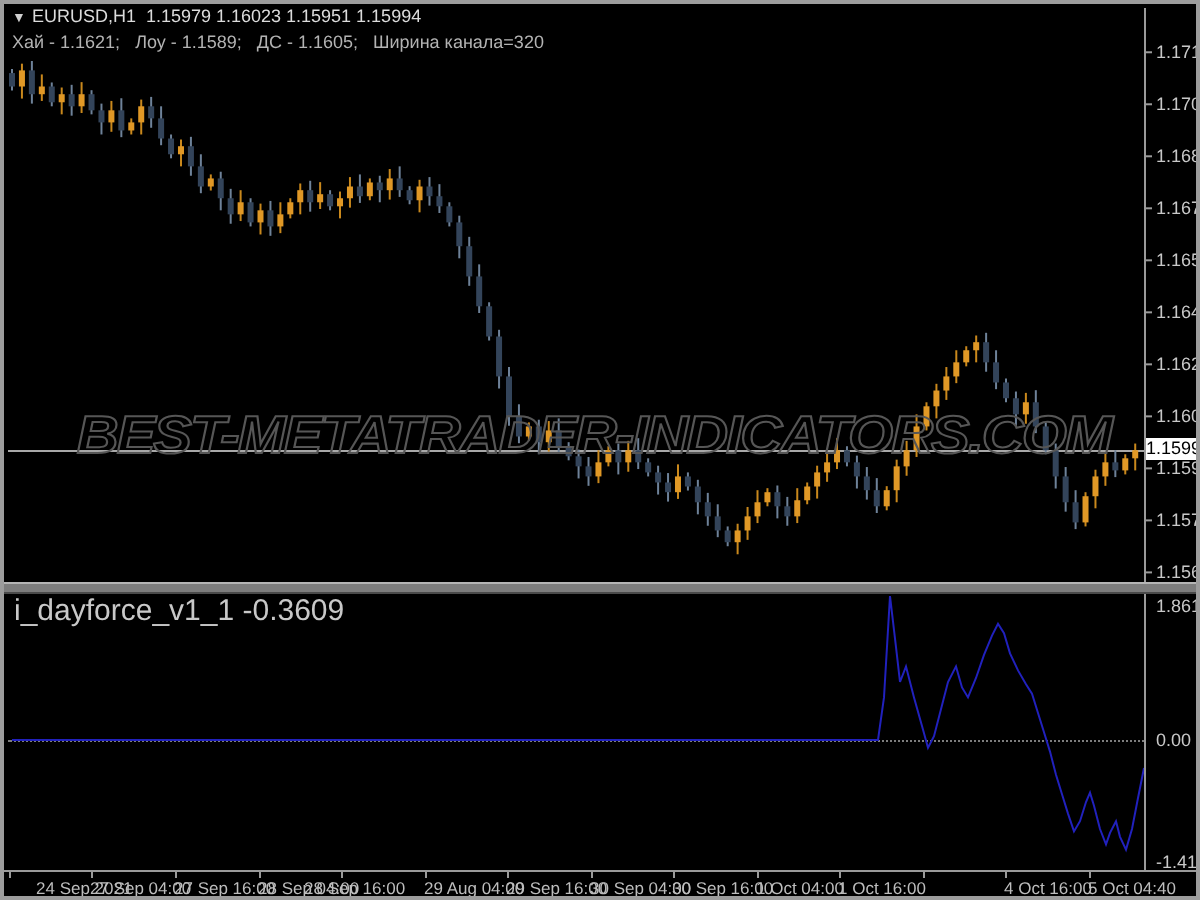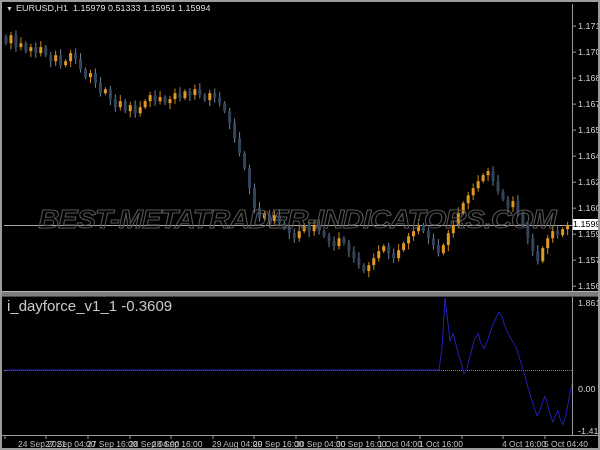--- a/index.html
+++ b/index.html
@@ -296,21 +296,22 @@
         <line x1="294" y1="433" x2="294" y2="437" stroke="#9a9a9a" stroke-width="1"></line>
         <line x1="335" y1="433" x2="335" y2="437" stroke="#9a9a9a" stroke-width="1"></line>
         <line x1="377" y1="433" x2="377" y2="437" stroke="#9a9a9a" stroke-width="1"></line>
         <line x1="418" y1="433" x2="418" y2="437" stroke="#9a9a9a" stroke-width="1"></line>
         <line x1="460" y1="433" x2="460" y2="437" stroke="#9a9a9a" stroke-width="1"></line>
         <line x1="501" y1="433" x2="501" y2="437" stroke="#9a9a9a" stroke-width="1"></line>
         <line x1="543" y1="433" x2="543" y2="437" stroke="#9a9a9a" stroke-width="1"></line>
       </svg>
 
     <div class="title-block">
-      <div class="title-line1"><span class="marker">▼</span><span>EURUSD,H1  1.15979 0.51333 1.15951 1.15994</span></div>
+      <div class="title-line1"><span class="marker">▼</span><span>EURUSD,H1  1.15979 1.16023 1.15951 1.15994</span></div>
+      <div class="title-line2">Хай - 1.1621;   Лоу - 1.1589;   ДС - 1.1605;   Ширина канала=320</div>
     </div>
 
     <div id="watermark">BEST-METATRADER-INDICATORS.COM</div>
 
     <div id="bid-line" style="top: 223px;"></div>
     <div id="zero-line"></div>
 
     <div id="axis-v"></div>
     <div id="splitter"></div>
     <div id="time-sep"></div>
@@ -326,21 +327,21 @@
         <div class="price-label" style="top: 123.161px;">1.16560</div>
         <div class="price-label" style="top: 149.168px;">1.16405</div>
         <div class="price-label" style="top: 175.174px;">1.16250</div>
         <div class="price-label" style="top: 201.181px;">1.16095</div>
         <div class="price-label" style="top: 227.188px;">1.15940</div>
         <div class="price-label" style="top: 253.195px;">1.15785</div>
         <div class="price-label" style="top: 279.201px;">1.15630</div>
       </div>
     <div id="sub-labels">
         <div class="sub-label" style="top: 296px;">1.8618</div>
-        <div class="sub-label" style="top: 382px; text-align: center;">0.00</div>
+        <div class="sub-label" style="top: 363px; text-align: center;">0.00</div>
         <div class="sub-label" style="top: 424px;">-1.4152</div>
       </div>
     <div id="time-labels">
         <div class="time-label" style="left: 16px;">24 Sep 2021</div>
         <div class="time-label" style="left: 43px;">27 Sep 04:00</div>
         <div class="time-label" style="left: 85px;">27 Sep 16:00</div>
         <div class="time-label" style="left: 127px;">28 Sep 04:00</div>
         <div class="time-label" style="left: 150px;">28 Sep 16:00</div>
         <div class="time-label" style="left: 210px;">29 Aug 04:00</div>
         <div class="time-label" style="left: 251px;">29 Sep 16:00</div>

